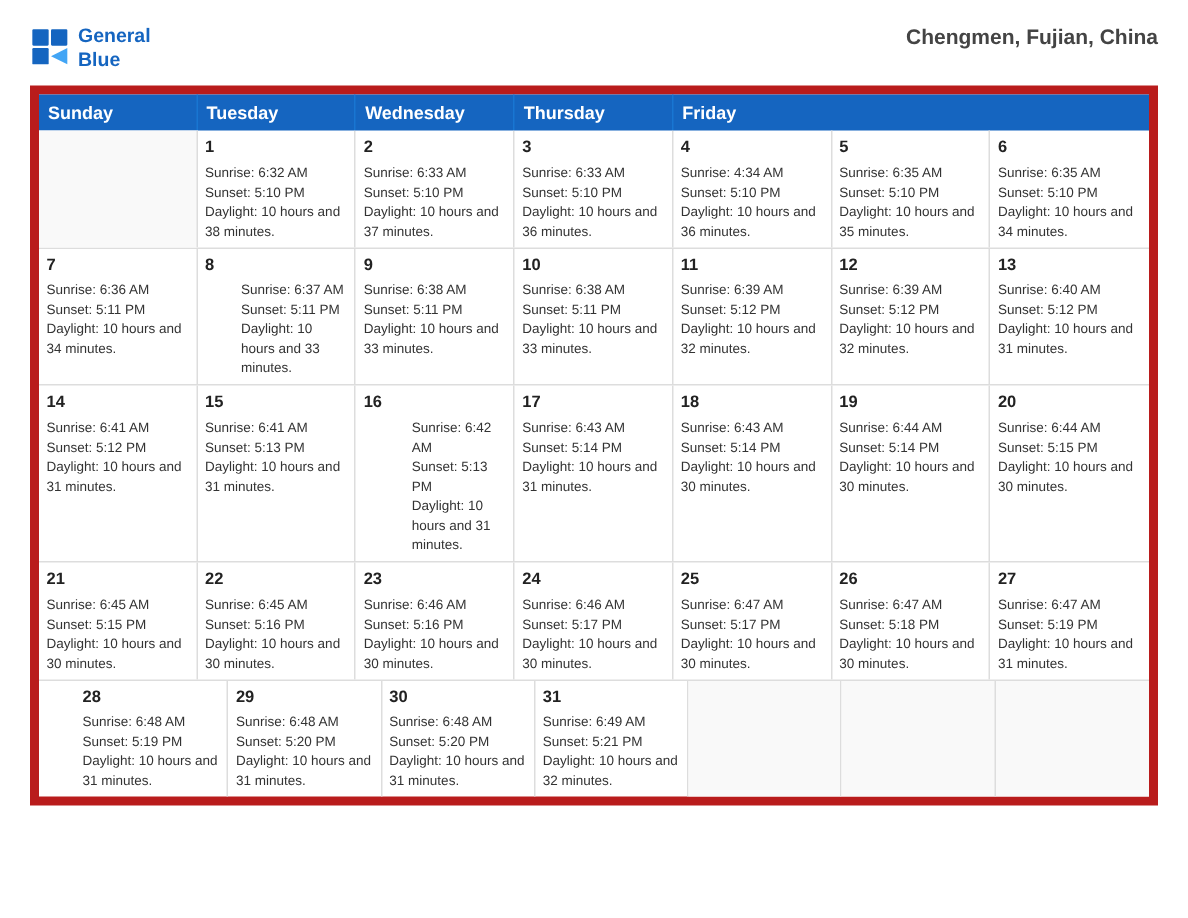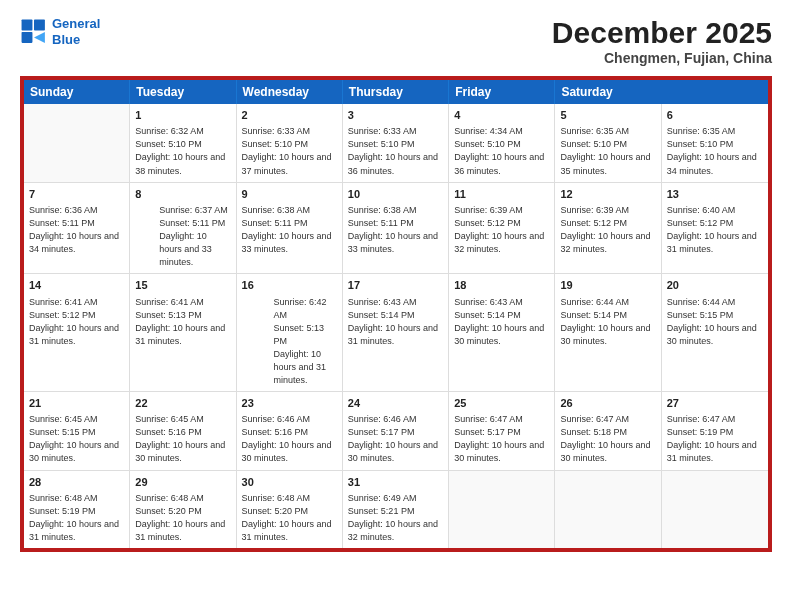--- a/index.html
+++ b/index.html
@@ -51,21 +51,21 @@
     }
     .location {
       font-size: 14px;
       color: #444;
       font-weight: bold;
     }
     .calendar {
       flex: 1;
       display: flex;
       flex-direction: column;
-      border: 4px solid #b91c1c;
+      border: 6px solid #b91c1c;
     }
     .cal-header {
       display: grid;
       grid-template-columns: repeat(7, 1fr);
       background: #1565c0;
     }
     .cal-header-cell {
       color: #fff;
       font-size: 12px;
       font-weight: bold;
@@ -78,21 +78,21 @@
       flex: 1;
       display: flex;
       flex-direction: column;
     }
     .cal-row {
       display: grid;
       grid-template-columns: repeat(7, 1fr);
       flex: 1;
       border-bottom: 1px solid #ddd;
     }
-    .cal-row:last-child { border-bottom: none; }
+    .cal-row:last-child { border-bottom: none; margin-left: 24px; }
     .cal-cell {
       border-right: 1px solid #ddd;
       padding: 4px 5px;
       font-size: 9.5px;
       color: #333;
       line-height: 1.4;
       vertical-align: top;
       display: flex;
       flex-direction: column;
     }
@@ -123,33 +123,31 @@
         <rect x="18" y="2" width="14" height="14" rx="1" fill="#1565c0"></rect>
         <rect x="2" y="18" width="14" height="14" rx="1" fill="#1565c0"></rect>
         <polygon points="18,25 32,18 32,32" fill="#42a5f5"></polygon>
       </svg>
       <div class="logo-text">
         <div><span>General</span></div>
         <div><span>Blue</span></div>
       </div>
     </div>
     <div class="title-block">
-      <div class="month-year">December 2025</div>
       <div class="location">Chengmen, Fujian, China</div>
     </div>
   </div>
 
   <div class="calendar">
     <div class="cal-header">
     <div class="cal-header-cell">Sunday</div>
         <div class="cal-header-cell">Tuesday</div>
         <div class="cal-header-cell">Wednesday</div>
         <div class="cal-header-cell">Thursday</div>
         <div class="cal-header-cell">Friday</div>
-        <div class="cal-header-cell">Saturday</div>
       </div>
     <div class="cal-body">
     <div class="cal-row">
           <div class="cal-cell cell-empty"></div>
           <div class="cal-cell">
             <div class="day-num">1</div>
             <div class="sun-info" style="white-space: pre-wrap;">Sunrise: 6:32 AM
 Sunset: 5:10 PM
 Daylight: 10 hours and 38 minutes.</div>
           </div>

